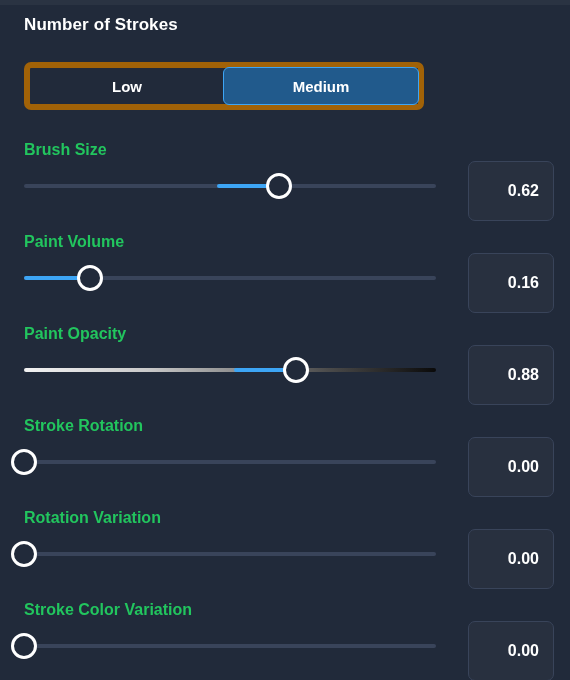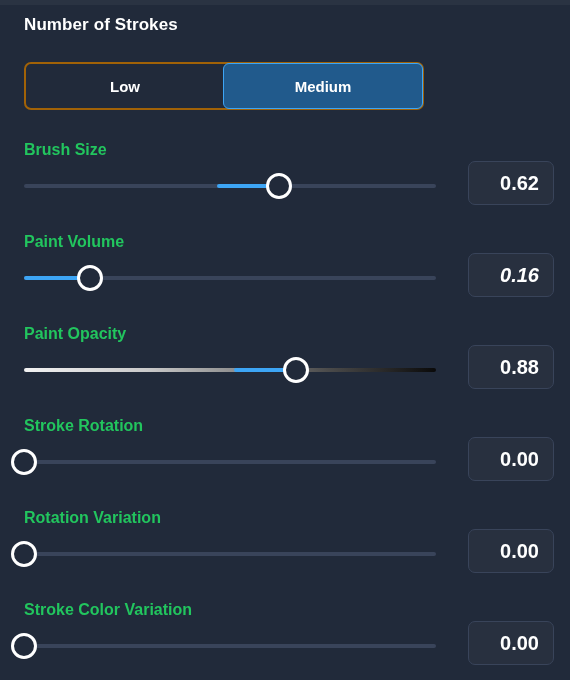--- a/index.html
+++ b/index.html
@@ -39,21 +39,21 @@
     letter-spacing: 0.1px;
   }
 
   
   .segmented {
     position: absolute;
     left: 24px;
     top: 57px;
     width: 400px;
     height: 48px;
-    border: 2px solid #a16207;
+    border: 6px solid #a16207;
     border-radius: 7px;
     box-sizing: border-box;
     display: flex;
     background: #212a3a;
   }
   .seg-btn {
     flex: 1 1 0;
     display: flex;
     align-items: center;
     justify-content: center;
@@ -124,30 +124,30 @@
     background: #212a3a;
     box-sizing: border-box;
     cursor: pointer;
   }
 
   
   .value-box {
     position: absolute;
     left: 468px;
     width: 86px;
-    height: 44px;
+    height: 60px;
     background: #28303f;
     border: 1px solid #39445a;
     border-radius: 7px;
     box-sizing: border-box;
     display: flex;
     align-items: center;
     justify-content: flex-end;
     padding-right: 14px;
-    font-size: 20px;
+    font-size: 16px;
     font-weight: bold;
     color: #ffffff;
     cursor: text;
   }
 </style>
 </head>
 <body>
 
 <div class="top-strip"></div>
 
@@ -174,21 +174,21 @@
         </div>
         <div class="value-box" style="top: 20px;">0.62</div>
       </div>
       <div class="row" style="top: 228px;">
         <div class="row-label">Paint Volume</div>
         <div class="slider">
           <div class="track"></div>
           <div class="fill" style="left: 0px; width: 65.92px;"></div>
           <div class="thumb" style="left: 65.92px;"></div>
         </div>
-        <div class="value-box" style="top: 20px; font-style: italic;">0.16</div>
+        <div class="value-box" style="top: 20px;">0.16</div>
       </div>
       <div class="row" style="top: 320px;">
         <div class="row-label">Paint Opacity</div>
         <div class="slider">
           <div class="track gradient"></div>
           <div class="fill" style="left: 209.92px; width: 62px;"></div>
           <div class="thumb" style="left: 271.92px;"></div>
         </div>
         <div class="value-box" style="top: 20px;">0.88</div>
       </div>

